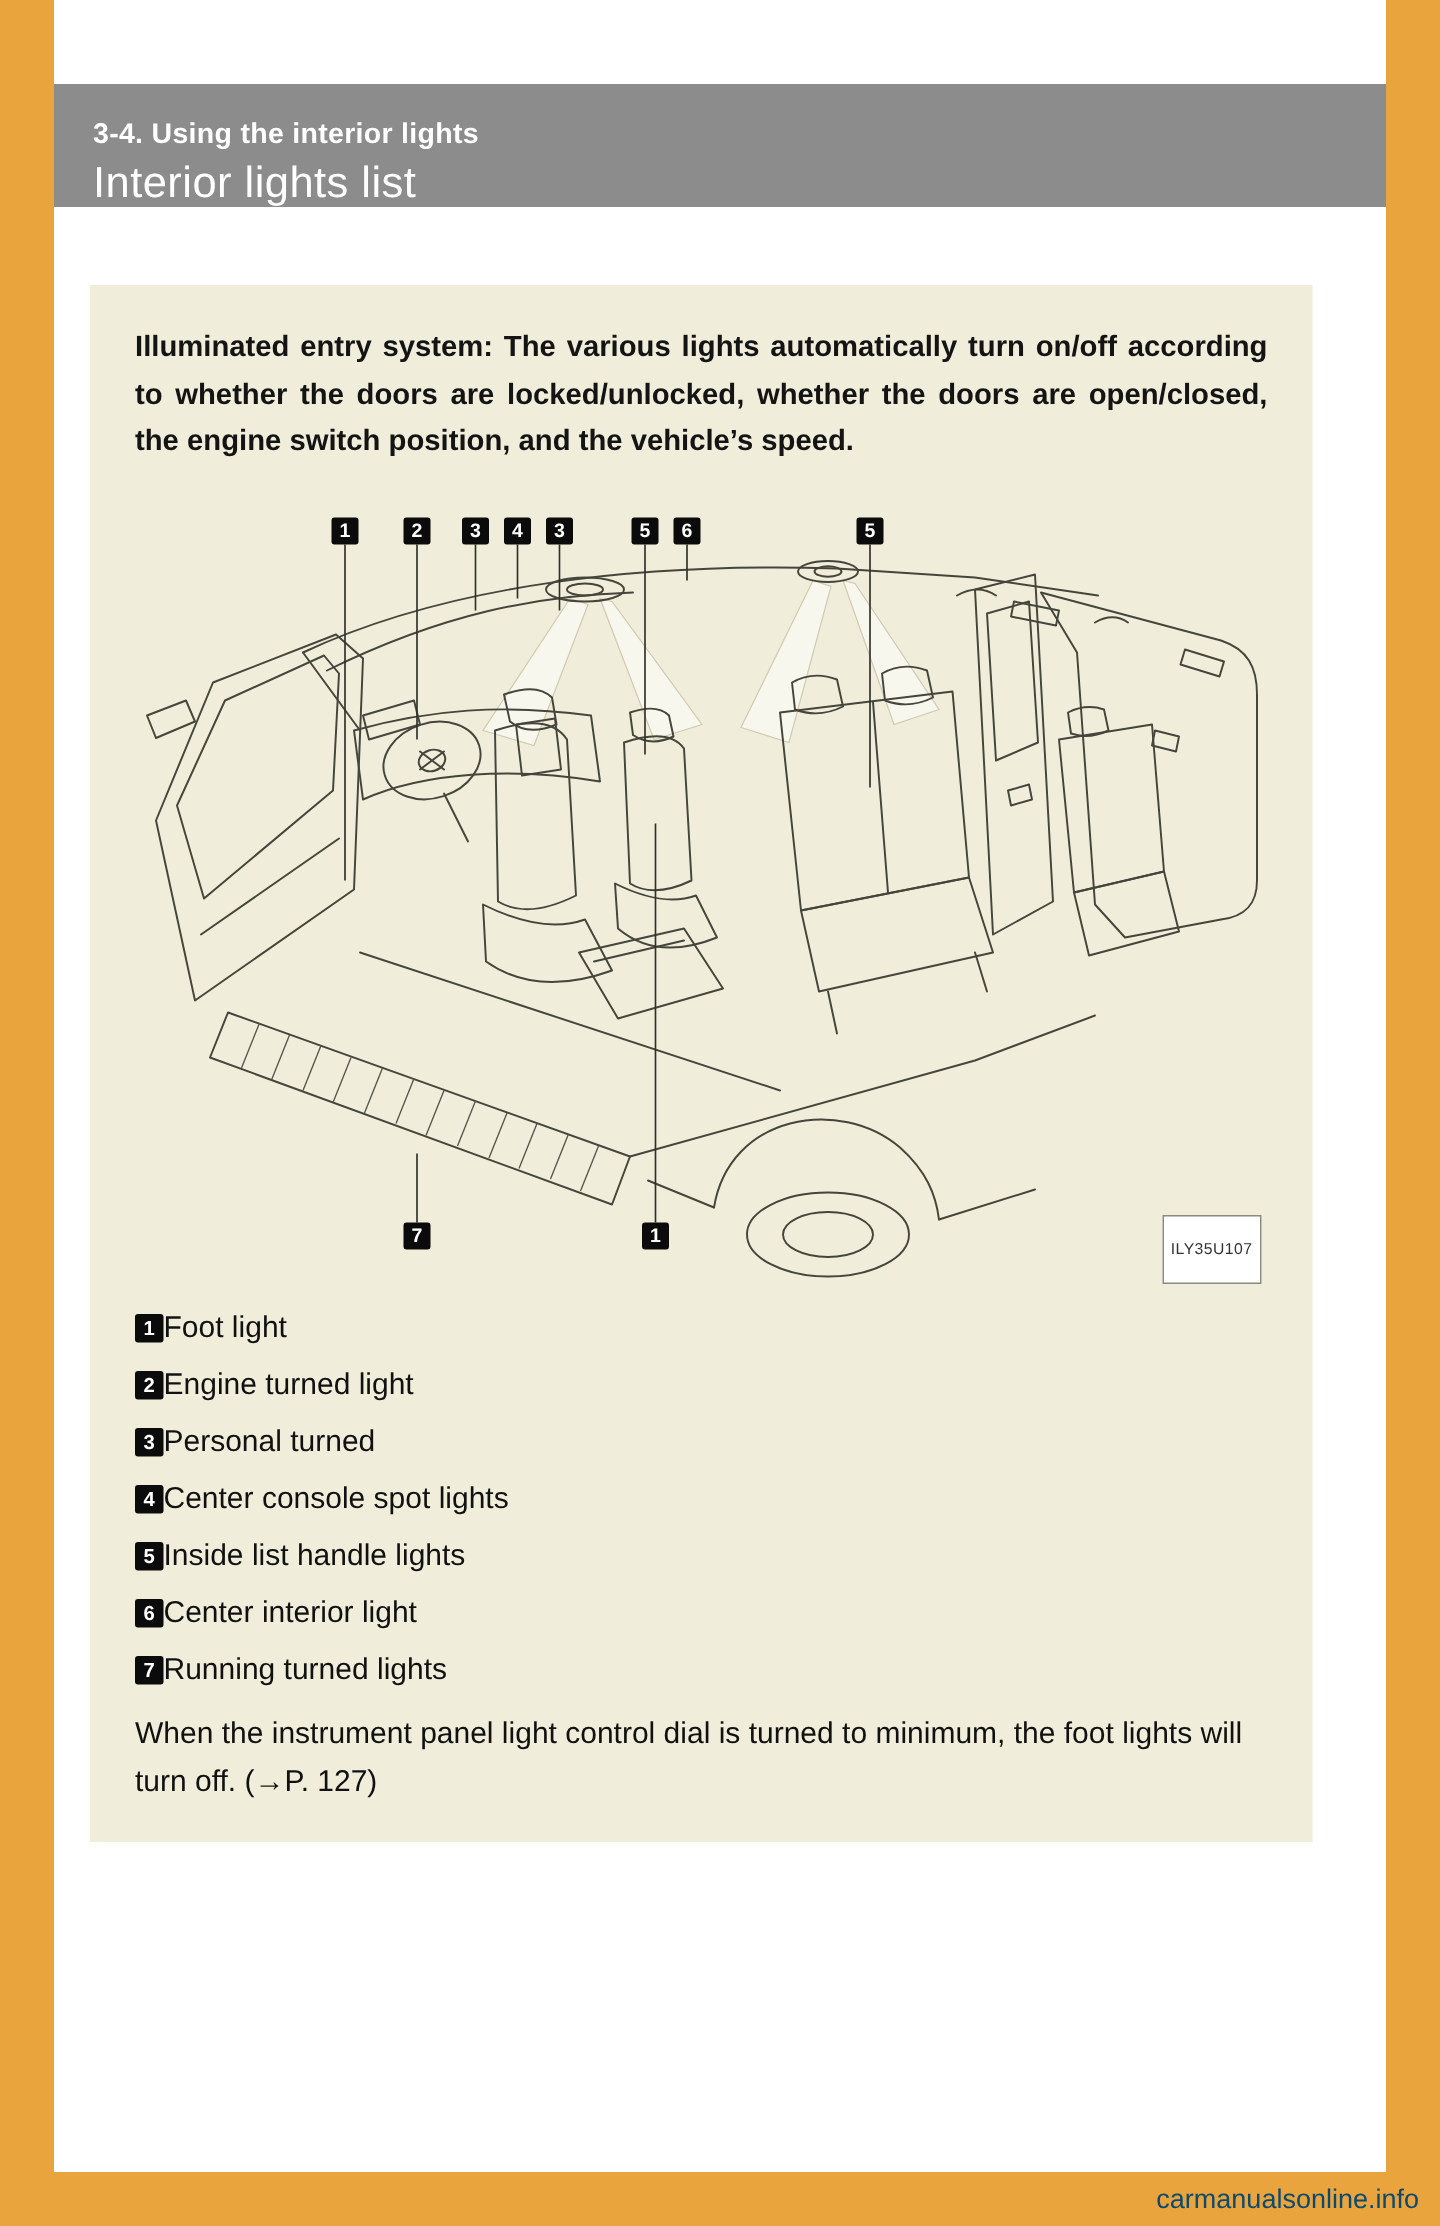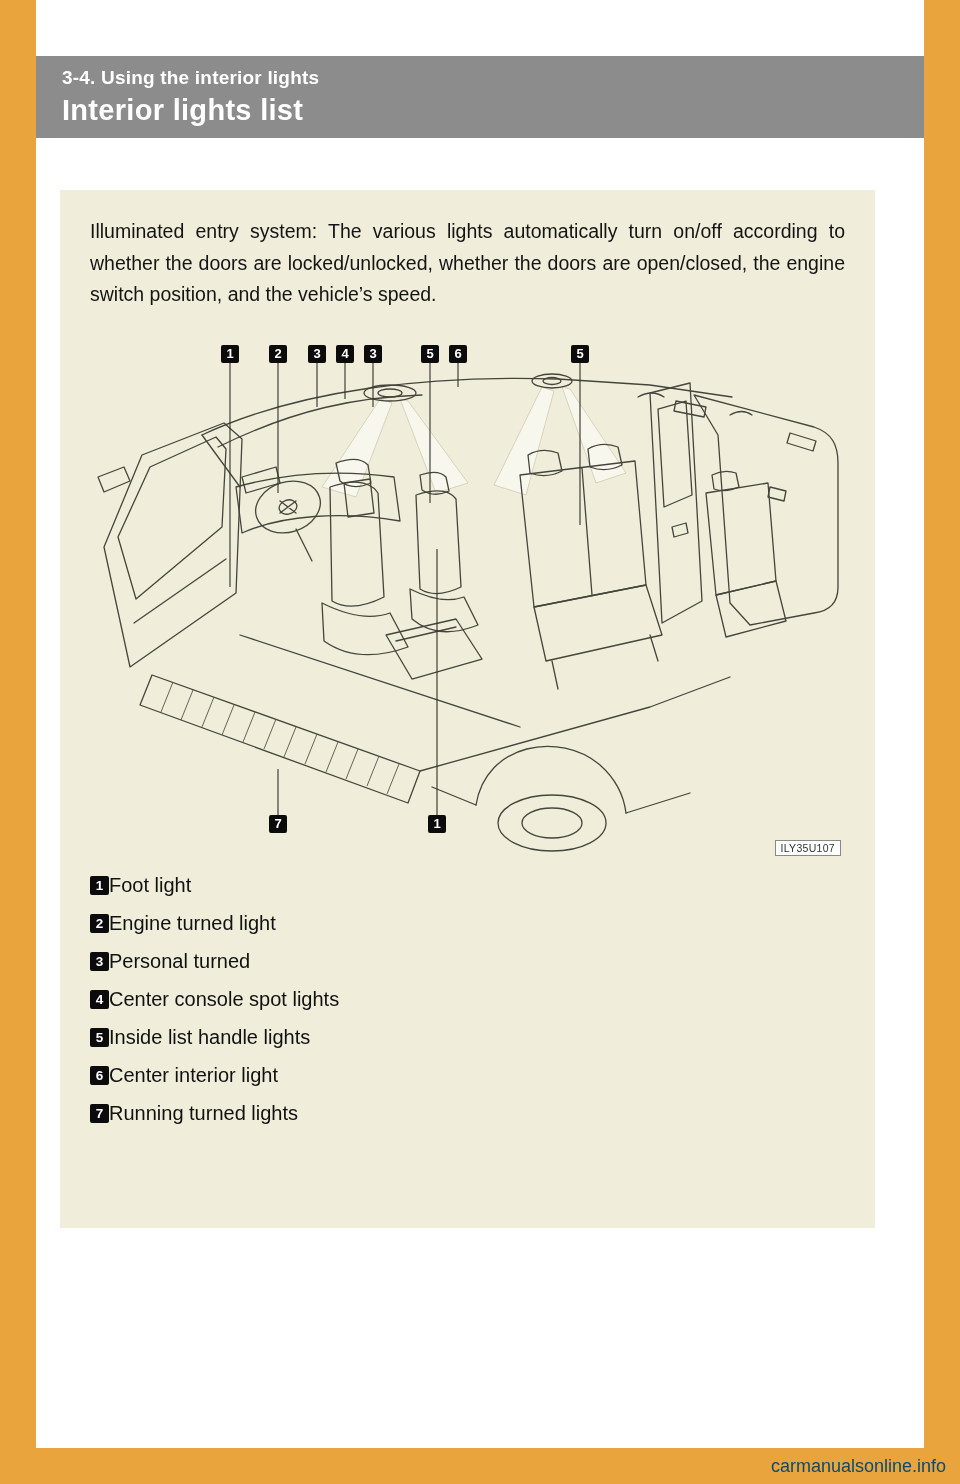--- a/index.html
+++ b/index.html
@@ -7,37 +7,37 @@
   .page { position:relative; width:960px; height:1484px; background:#ffffff; overflow:hidden; }
 
   
   .border-left  { position:absolute; left:0; top:0; width:36px; height:100%; background:var(--border-orange,#E9A43E); }
   .border-right { position:absolute; right:0; top:0; width:36px; height:100%; background:var(--border-orange,#E9A43E); }
   .border-bottom{ position:absolute; left:0; bottom:0; width:100%; height:36px; background:var(--border-orange,#E9A43E); }
 
   
   .header-band { position:absolute; left:36px; right:36px; top:56px; height:82px;
                  background:var(--header-gray,#8C8C8C); color:#ffffff; padding:11px 0 0 26px; }
-  .section-label { font-size:19px; font-weight:bold; letter-spacing:.2px; }
-  .page-title    { font-size:29px; font-weight:bold; margin-top:5px; letter-spacing:.3px; }
+  .section-label { font-size:19px; font-weight:bold; letter-spacing:.2px;margin-top:12px; }
+  .page-title    { font-size:29px; font-weight:normal; margin-top:5px; letter-spacing:.3px; }
 
   
   .panel { position:absolute; left:60px; top:190px; width:815px; height:1038px;
            background:var(--panel-beige,#F0EDDA); padding:26px 30px; }
 
-  .intro { font-size:19.5px; font-weight:400; line-height:1.62; text-align:justify; color:#141414; }
+  .intro { font-size:19.5px; font-weight:700; line-height:1.62; text-align:justify; color:#141414; }
 
   .diagram { position:relative; margin-top:24px; width:755px; height:525px; }
   .diagram svg { position:absolute; left:0; top:0; }
 
   .callout { position:absolute; width:18px; height:18px; background:#0b0b0b; color:#fff;
              font-size:13px; font-weight:bold; display:flex; align-items:center; justify-content:center;
              border-radius:2px; }
   .figcode { position:absolute; right:4px; bottom:4px; background:#ffffff; border:1px solid #8a8a80;
-             font-size:10.5px; padding:1px 5px; color:#333; letter-spacing:.3px; }
+             font-size:10.5px; padding:16px 5px; color:#333; letter-spacing:.3px; }
 
   .legend { margin-top:14px; }
   .legend-row { display:flex; align-items:center; margin-bottom:15px; }
   .lbadge { flex:0 0 19px; width:19px; height:19px; background:#0b0b0b; color:#fff; font-weight:bold;
             font-size:13.5px; display:flex; align-items:center; justify-content:center; border-radius:2px; }
   .llabel { font-size:20px; color:#111; }
 
   .note { margin-top:14px; font-size:20px; line-height:1.6; color:#111; }
 
   .watermark { position:absolute; right:14px; bottom:7px; font-size:18px; color:#0c4a6e; }
@@ -226,18 +226,19 @@
       <div class="legend-row">
         <span class="lbadge">6</span>
         <span class="llabel">Center interior light</span>
       </div>
       <div class="legend-row">
         <span class="lbadge">7</span>
         <span class="llabel">Running turned lights</span>
       </div>
     </div>
 
+    <p class="note">When the instrument panel light control dial is turned to minimum, the foot lights will turn off. (→P. 127)</p>
 
   </div>
 
   <div class="watermark">carmanualsonline.info</div>
 
 </div>
 
 </body></html>

